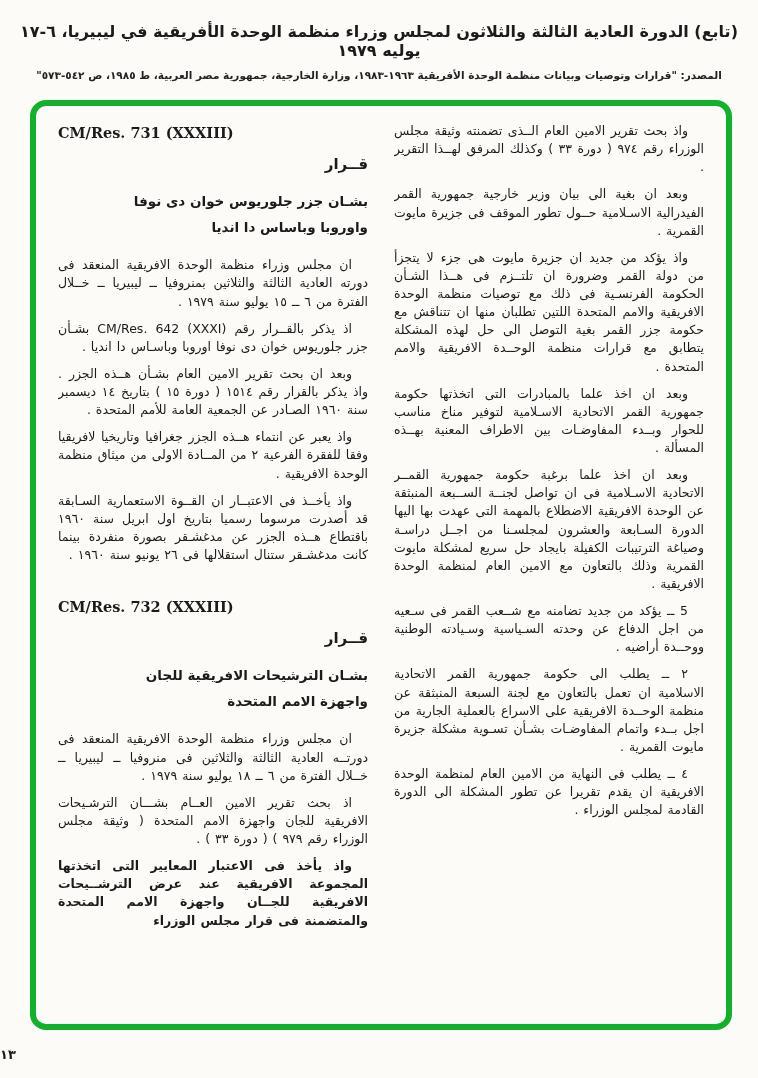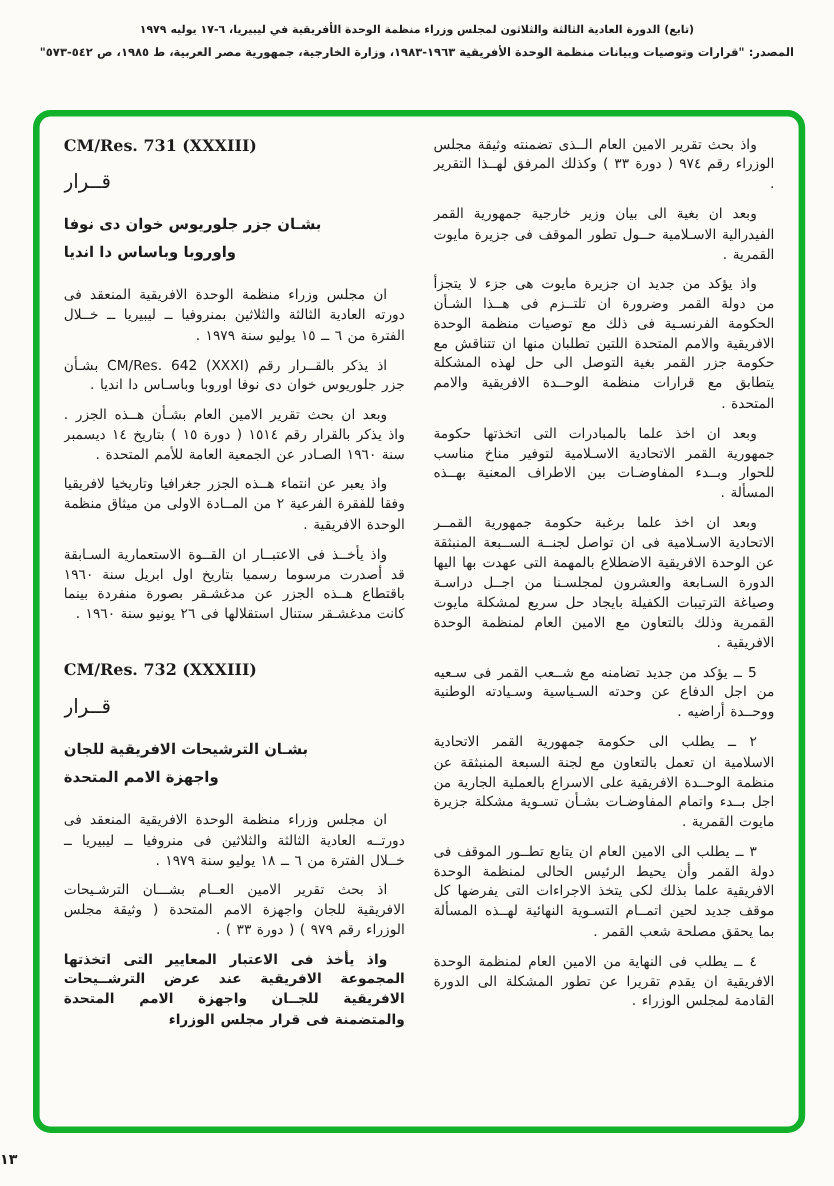--- a/index.html
+++ b/index.html
@@ -7,21 +7,21 @@
     width: 758px; height: 1078px;
     background: #fcfbf8;
     font-family: "DejaVu Sans", sans-serif;
     color: #1b1b1b;
     overflow: hidden;
   }
   .page { position: relative; width: 758px; height: 1078px; }
 
   
   .header { position: absolute; top: 22px; left: 0; right: 0; text-align: center; direction: rtl; }
-  .header-line1 { font-size: 10px; font-weight: bold; letter-spacing: 0.1px; }
+  .header-line1 { font-size: 16px; font-weight: bold; letter-spacing: 0.1px; }
   .header-line2 { font-size: 10.5px; font-weight: bold; margin-top: 9px; color: #222; }
 
   
   .frame {
     position: absolute; left: 30px; top: 100px;
     width: 702px; height: 930px;
     box-sizing: border-box;
     border: 6px solid #12b12b;
     border-radius: 16px;
     padding: 16px 22px 10px 22px;
@@ -43,28 +43,28 @@
 
   .res-ref {
     direction: ltr;
     text-align: left;
     font-family: "DejaVu Serif", serif;
     font-weight: bold;
     font-size: 14.5px;
     margin: 2px 0 14px 0;
   }
   .res-type {
-    text-align: left;
-    font-weight: normal;
-    font-size: 18px;
+    text-align: right;
+    font-weight: bold;
+    font-size: 15px;
     margin: 0 0 16px 0;
     letter-spacing: 1px;
   }
   .res-title {
-    text-align: left;
+    text-align: right;
     font-weight: bold;
     font-size: 13.5px;
     line-height: 1.9;
     margin: 0 0 16px 0;
   }
   .res-second { margin-top: 34px; }
 
   .footer {
     position: absolute; bottom: 16px; left: 0; right: 0;
     font-size: 13px; font-weight: bold;
@@ -84,21 +84,20 @@
     <div class="columns">
 
       <div class="col">
         <p class="para">واذ بحث تقرير الامين العام الــذى تضمنته وثيقة مجلس الوزراء رقم ٩٧٤ ( دورة ٣٣ ) وكذلك المرفق لهــذا التقرير .</p>
         <p class="para">وبعد ان بغية الى بيان وزير خارجية جمهورية القمر الفيدرالية الاسـلامية حــول تطور الموقف فى جزيرة مايوت القمرية .</p>
         <p class="para">واذ يؤكد من جديد ان جزيرة مايوت هى جزء لا يتجزأ من دولة القمر وضرورة ان تلتــزم فى هــذا الشـأن الحكومة الفرنسـية فى ذلك مع توصيات منظمة الوحدة الافريقية والامم المتحدة اللتين تطلبان منها ان تتناقش مع حكومة جزر القمر بغية التوصل الى حل لهذه المشكلة يتطابق مع قرارات منظمة الوحــدة الافريقية والامم المتحدة .</p>
         <p class="para">وبعد ان اخذ علما بالمبادرات التى اتخذتها حكومة جمهورية القمر الاتحادية الاسـلامية لتوفير مناخ مناسب للحوار وبــدء المفاوضـات بين الاطراف المعنية بهــذه المسألة .</p>
         <p class="para">وبعد ان اخذ علما برغبة حكومة جمهورية القمــر الاتحادية الاسـلامية فى ان تواصل لجنــة الســبعة المنبثقة عن الوحدة الافريقية الاضطلاع بالمهمة التى عهدت بها اليها الدورة السـابعة والعشرون لمجلسـنا من اجــل دراسـة وصياغة الترتيبات الكفيلة بايجاد حل سريع لمشكلة مايوت القمرية وذلك بالتعاون مع الامين العام لمنظمة الوحدة الافريقية .</p>
         <p class="para">5 ــ يؤكد من جديد تضامنه مع شــعب القمر فى سـعيه من اجل الدفاع عن وحدته السـياسية وسـيادته الوطنية ووحــدة أراضيه .</p>
         <p class="para">٢ ــ يطلب الى حكومة جمهورية القمر الاتحادية الاسلامية ان تعمل بالتعاون مع لجنة السبعة المنبثقة عن منظمة الوحــدة الافريقية على الاسراع بالعملية الجارية من اجل بــدء واتمام المفاوضـات بشـأن تسـوية مشكلة جزيرة مايوت القمرية .</p>
-        <p class="para">٣ ــ يطلب الى الامين العام ان يتابع تطــور الموقف فى دولة القمر وأن يحيط الرئيس الحالى لمنظمة الوحدة الافريقية علما بذلك لكى يتخذ الاجراءات التى يفرضها كل موقف جديد لحين اتمــام التسـوية النهائية لهــذه المسألة بما يحقق مصلحة شعب القمر .</p>
         <p class="para">٤ ــ يطلب فى النهاية من الامين العام لمنظمة الوحدة الافريقية ان يقدم تقريرا عن تطور المشكلة الى الدورة القادمة لمجلس الوزراء .</p>
       </div>
 
       <div class="col">
 
         <div>
           <div class="res-ref">CM/Res. 731 (XXXIII)</div>
           <div class="res-type">قــرار</div>
           <div class="res-title">
             <span>بشـان جزر جلوريوس خوان دى نوفا</span><br>

